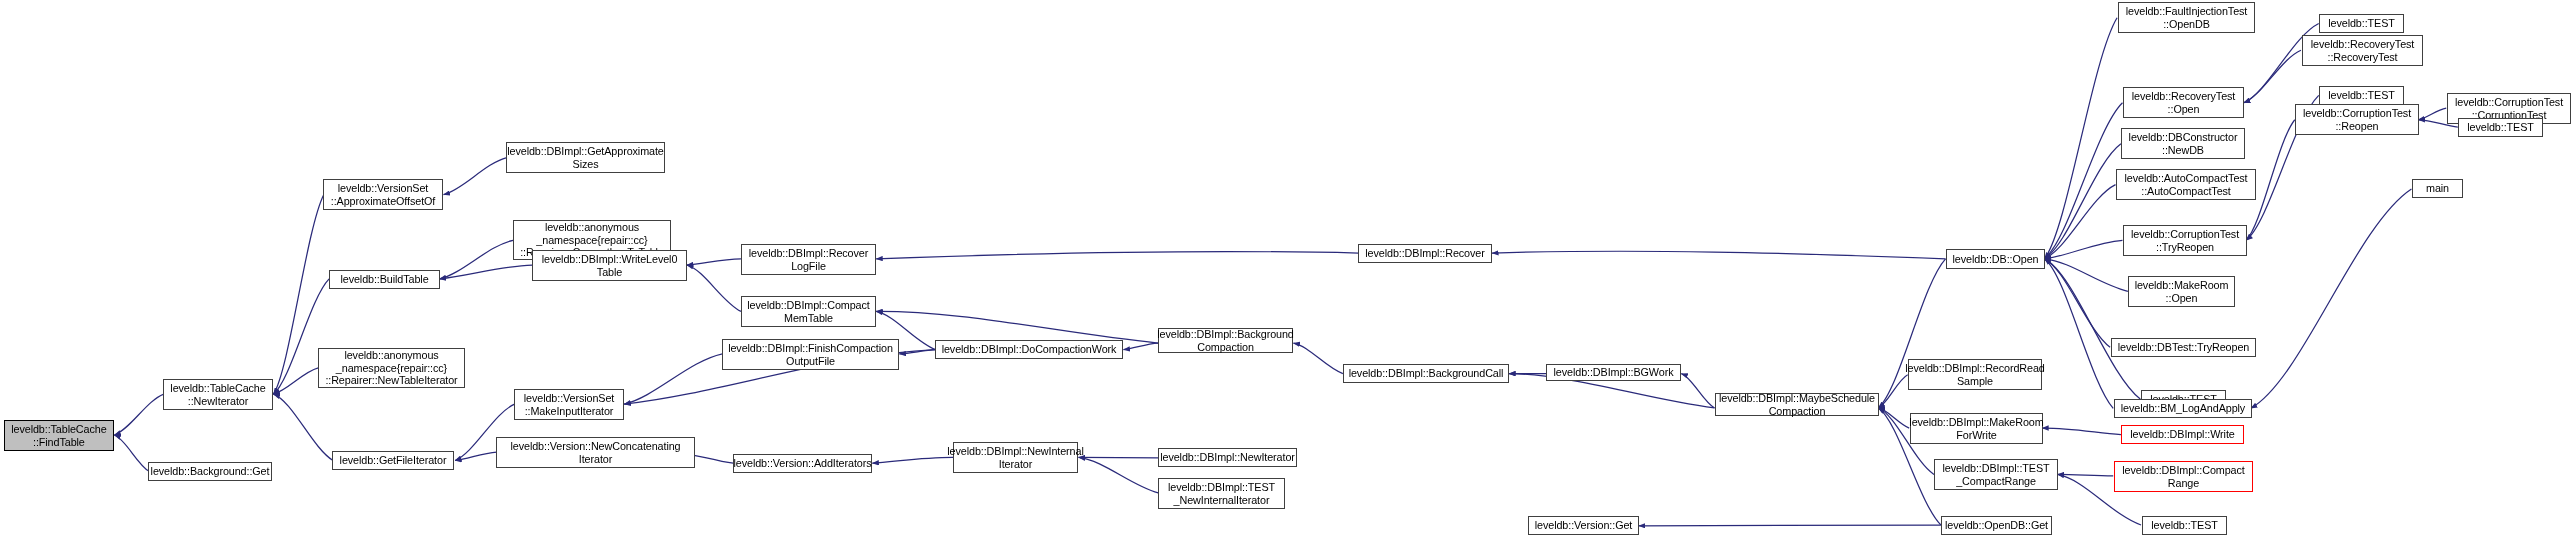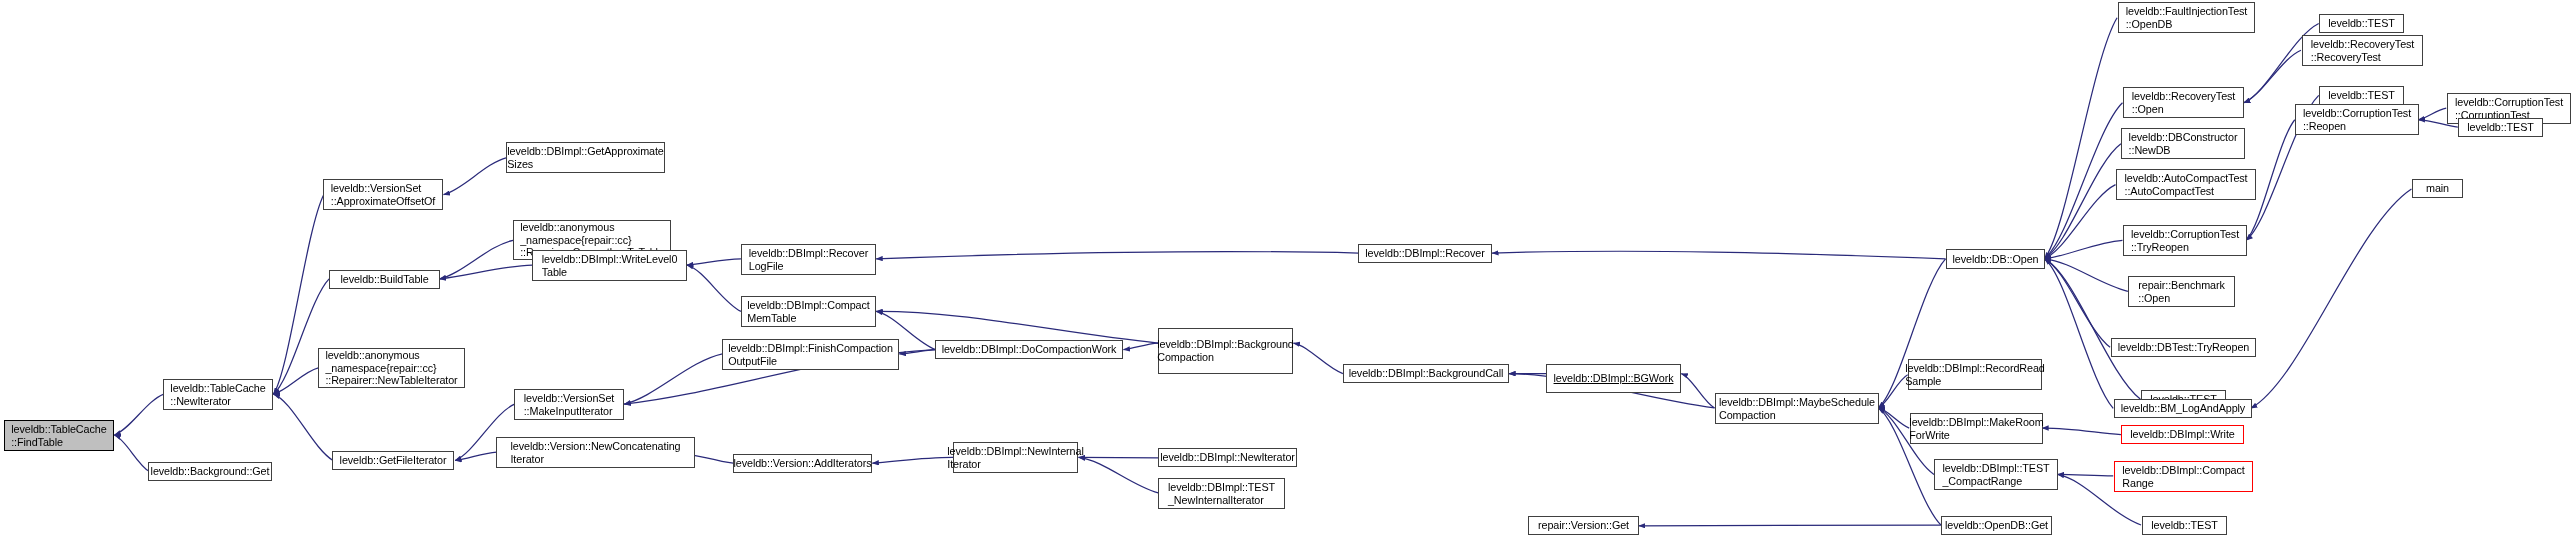--- a/index.html
+++ b/index.html
@@ -11,21 +11,21 @@
     font-family:"Liberation Sans", sans-serif;
     overflow:hidden;
   }
   #edges{position:absolute;left:0;top:0;width:2576px;height:554px;}
   .node{
     position:absolute;
     box-sizing:border-box;
     display:flex;
     align-items:center;
     justify-content:center;
-    text-align:left;
+    text-align:center;
     background:#ffffff;
     border:0.8px solid #404040;
     color:#000000;
     font-size:10.8px;
     line-height:1.18;
     letter-spacing:-0.1px;
     padding:0.8px 2.3px;
     white-space:pre-line;
     z-index:5;
   }
@@ -127,50 +127,50 @@
       <div class="node thick" style="left: 722px; top: 339px; width: 177px; height: 31px;">leveldb::DBImpl::FinishCompaction
 OutputFile</div>
       <div class="node" style="left: 741px; top: 244px; width: 135px; height: 31px;">leveldb::DBImpl::Recover
 LogFile</div>
       <div class="node" style="left: 741px; top: 296px; width: 135px; height: 31px;">leveldb::DBImpl::Compact
 MemTable</div>
       <div class="node thick" style="left: 733px; top: 454px; width: 139px; height: 19.3px;">leveldb::Version::AddIterators</div>
       <div class="node thick" style="left: 935px; top: 340px; width: 188px; height: 19.3px;">leveldb::DBImpl::DoCompactionWork</div>
       <div class="node thick" style="left: 953px; top: 442px; width: 125px; height: 31px;">leveldb::DBImpl::NewInternal
 Iterator</div>
-      <div class="node thick" style="left: 1158px; top: 328px; width: 135px; height: 46px;">leveldb::DBImpl::Background
+      <div class="node thick" style="left: 1158px; top: 328px; width: 135px; height: 25px;">leveldb::DBImpl::Background
 Compaction</div>
       <div class="node" style="left: 1158px; top: 448px; width: 139px; height: 19.3px;">leveldb::DBImpl::NewIterator</div>
       <div class="node thick" style="left: 1158px; top: 478px; width: 127px; height: 31px;">leveldb::DBImpl::TEST
 _NewInternalIterator</div>
       <div class="node" style="left: 1358px; top: 244px; width: 134px; height: 19.3px;">leveldb::DBImpl::Recover</div>
       <div class="node thick" style="left: 1343px; top: 364px; width: 166px; height: 19.3px;">leveldb::DBImpl::BackgroundCall</div>
-      <div class="node" style="left: 1546px; top: 364px; width: 135px; height: 29px; text-decoration: underline;">leveldb::DBImpl::BGWork</div>
-      <div class="node thick" style="left: 1715px; top: 393px; width: 164px; height: 31px;">leveldb::DBImpl::MaybeSchedule
+      <div class="node" style="left: 1546px; top: 364px; width: 135px; height: 17px;">leveldb::DBImpl::BGWork</div>
+      <div class="node thick" style="left: 1715px; top: 393px; width: 164px; height: 23px;">leveldb::DBImpl::MaybeSchedule
 Compaction</div>
       <div class="node thick" style="left: 1908px; top: 359px; width: 134px; height: 31px;">leveldb::DBImpl::RecordRead
 Sample</div>
       <div class="node thick" style="left: 1910px; top: 413px; width: 133px; height: 31px;">leveldb::DBImpl::MakeRoom
 ForWrite</div>
       <div class="node thick" style="left: 1934px; top: 459px; width: 124px; height: 31px;">leveldb::DBImpl::TEST
 _CompactRange</div>
       <div class="node thick" style="left: 1941px; top: 516px; width: 111px; height: 19.3px;">leveldb::OpenDB::Get</div>
-      <div class="node" style="left: 1528px; top: 516px; width: 111px; height: 19.3px;">repair::Version::Get</div>
+      <div class="node" style="left: 1528px; top: 516px; width: 111px; height: 19.3px;">leveldb::Version::Get</div>
       <div class="node thick" style="left: 1946px; top: 249px; width: 99px; height: 20px;">leveldb::DB::Open</div>
       <div class="node thick" style="left: 2118px; top: 2.3px; width: 137px; height: 31px;">leveldb::FaultInjectionTest
 ::OpenDB</div>
       <div class="node thick" style="left: 2123px; top: 87px; width: 121px; height: 31px;">leveldb::RecoveryTest
 ::Open</div>
       <div class="node" style="left: 2121px; top: 128px; width: 124px; height: 31px;">leveldb::DBConstructor
 ::NewDB</div>
       <div class="node thick" style="left: 2116px; top: 169px; width: 140px; height: 31px;">leveldb::AutoCompactTest
 ::AutoCompactTest</div>
       <div class="node thick" style="left: 2123px; top: 225px; width: 124px; height: 31px;">leveldb::CorruptionTest
 ::TryReopen</div>
-      <div class="node" style="left: 2128px; top: 276px; width: 107px; height: 31px;">repair::Benchmark
+      <div class="node" style="left: 2128px; top: 276px; width: 107px; height: 31px;">leveldb::MakeRoom
 ::Open</div>
       <div class="node thick" style="left: 2111px; top: 338px; width: 145px; height: 19.3px;">leveldb::DBTest::TryReopen</div>
       <div class="node thick" style="left: 2141px; top: 390px; width: 85px; height: 19.3px;">leveldb::TEST</div>
       <div class="node thick" style="left: 2114px; top: 399px; width: 138px; height: 19.3px;">leveldb::BM_LogAndApply</div>
       <div class="node red" style="left: 2121px; top: 425px; width: 123px; height: 19.3px;">leveldb::DBImpl::Write</div>
       <div class="node red" style="left: 2114px; top: 461px; width: 139px; height: 31px;">leveldb::DBImpl::Compact
 Range</div>
       <div class="node thick" style="left: 2142px; top: 516px; width: 85px; height: 19.3px;">leveldb::TEST</div>
       <div class="node thick" style="left: 2319px; top: 14px; width: 85px; height: 19.3px;">leveldb::TEST</div>
       <div class="node thick" style="left: 2302px; top: 35px; width: 121px; height: 31px;">leveldb::RecoveryTest

